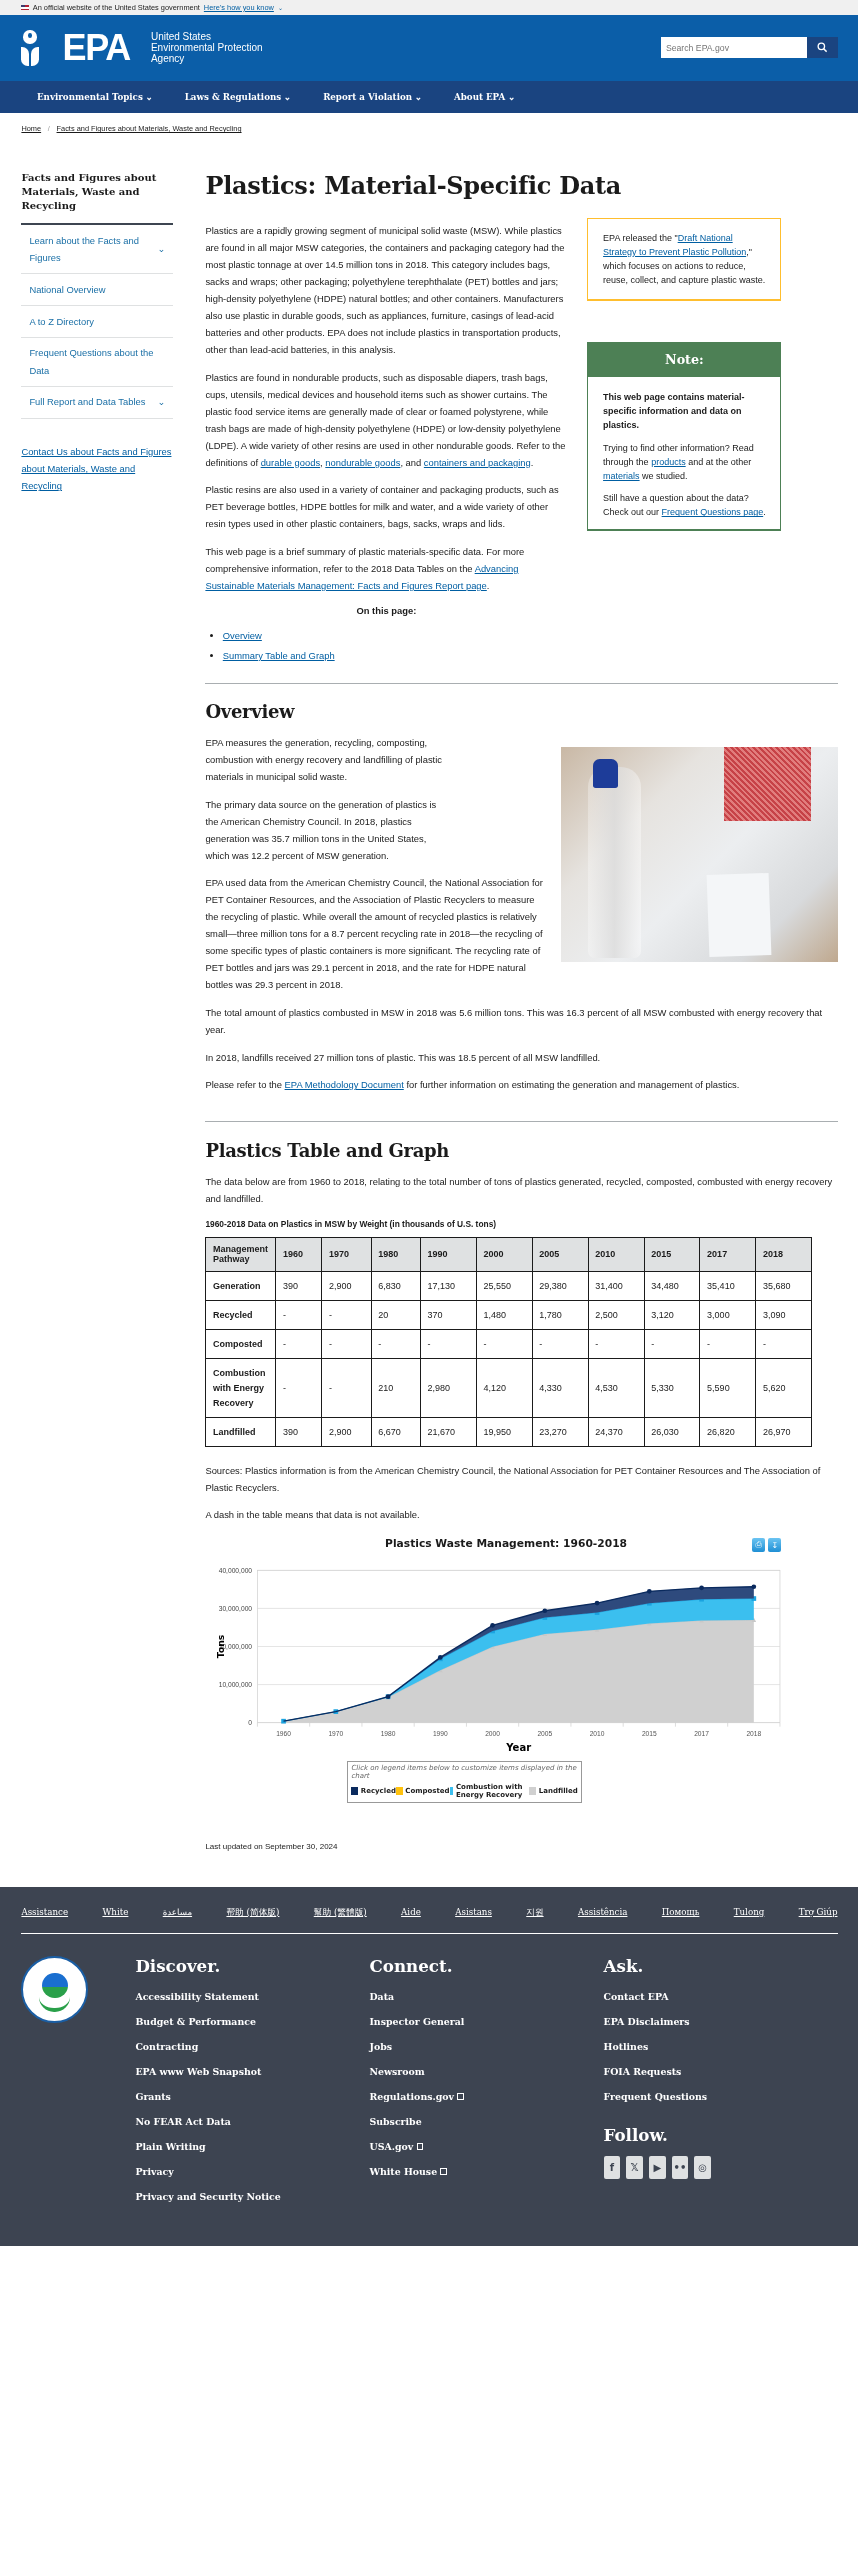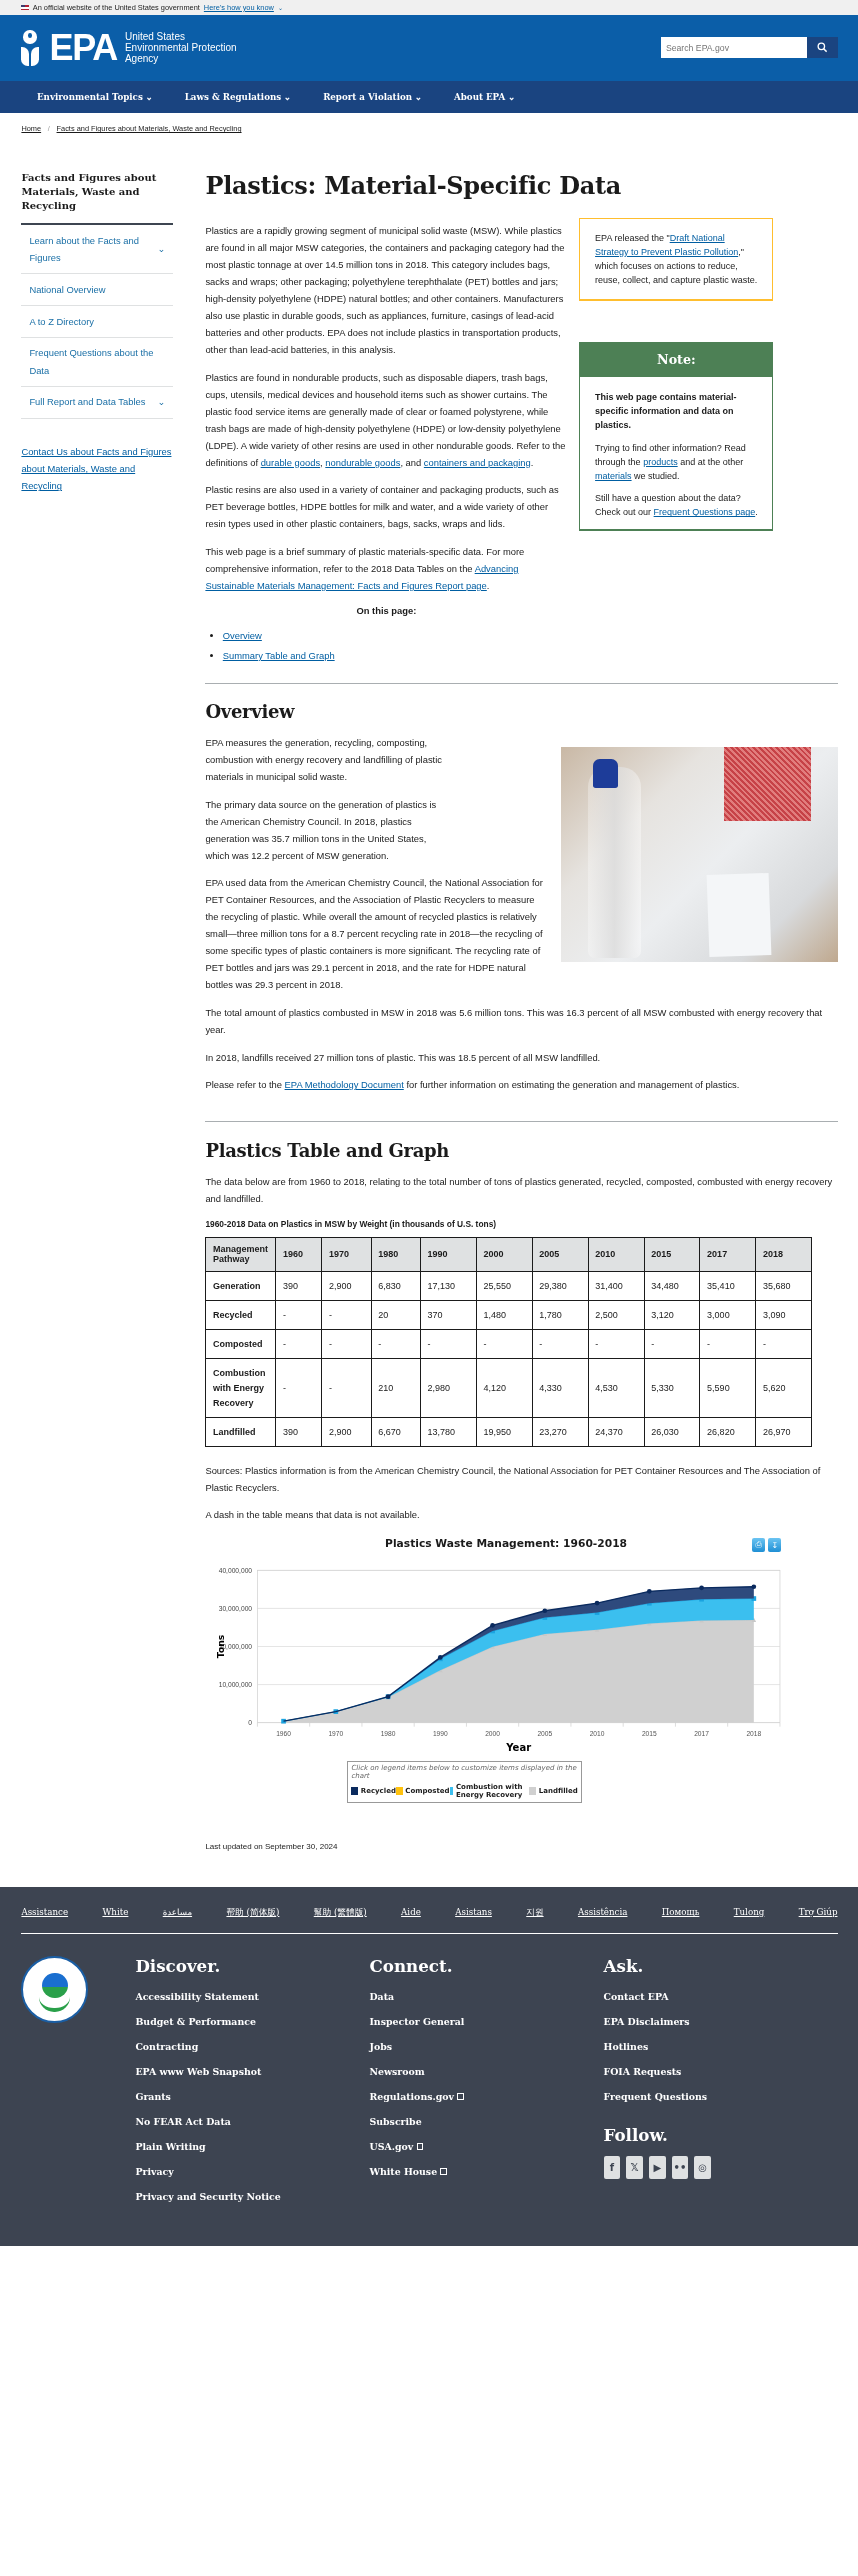--- a/index.html
+++ b/index.html
@@ -7,21 +7,21 @@
   a { color: #005ea2; text-decoration: underline; }
 
   
   .gov-banner { height: 14.7px; background: #f0f0f0; display: flex; align-items: center; padding-left: 21.4px; font-size: 7.4px; color: #1b1b1b; gap: 4px; }
   .flag { width: 7.4px; height: 5.3px; background: repeating-linear-gradient(#b22234 0 0.7px, #fff 0.7px 1.3px); position: relative; }
   .flag::before { content: ""; position: absolute; left: 0; top: 0; width: 3.3px; height: 2.7px; background: #3c3b6e; }
   .gov-banner a { color: #005ea2; font-size: 7.4px; }
 
   
   .header { height: 66px; background: #0b5ea8; display: flex; align-items: center; justify-content: space-between; padding: 0 21.4px; }
-  .logo { display: flex; align-items: center; gap: 8px; color: #fff; justify-content: flex-end; }
+  .logo { display: flex; align-items: center; gap: 21px; color: #fff; justify-content: flex-end; }
   .logo-mark { font-family: "Liberation Sans", sans-serif; font-weight: bold; font-size: 36px; letter-spacing: -1.3px; display: flex; align-items: center; }
   .logo-flower { width: 17.4px; height: 37px; position: relative; margin-right: 2.7px; }
   .logo-flower .c { position: absolute; left: 2px; top: 1.3px; width: 13.4px; height: 13.4px; border-radius: 50%; background: #fff; }
   .logo-flower .c::after { content: ""; position: absolute; left: 4.7px; top: 2.7px; width: 4px; height: 4.7px; border-radius: 50%; background: #0b5ea8; }
   .logo-flower .l1 { position: absolute; left: 0; top: 17.4px; width: 8px; height: 19px; background: #fff; border-radius: 0 6.7px 0 6.7px; }
   .logo-flower .l2 { position: absolute; left: 9.4px; top: 17.4px; width: 8px; height: 19px; background: #fff; border-radius: 6.7px 0 6.7px 0; }
   .logo-text { font-size: 10px; line-height: 11.4px; color: #fff; }
   .search { display: flex; }
   .search input { width: 146px; height: 21px; border: none; padding: 0 5.3px; font-size: 8.7px; font-family: "Liberation Sans", sans-serif; }
   .search button { width: 31px; height: 21px; background: #1a4480; border: none; color: #fff; display: flex; align-items: center; justify-content: center; }
@@ -37,21 +37,21 @@
 
   
   .layout { display: flex; padding: 27px 21.4px 0 21.4px; }
   .sidebar { width: 152px; flex-shrink: 0; }
   .sidebar h2 { font-family: "DejaVu Serif", serif; font-size: 10px; line-height: 14px; font-weight: bold; padding-bottom: 9.4px; border-bottom: 2px solid #3d4551; }
   .side-item { display: flex; justify-content: space-between; align-items: center; border-bottom: 0.7px solid #dfe1e2; padding: 6.7px 8px; color: #1a6fa6; font-size: 9.4px; line-height: 17.4px; }
   .side-item span.lbl { color: #1a6fa6; }
   .side-contact { margin-top: 24px; font-size: 9.4px; line-height: 17.4px; }
   .main { flex: 1; margin-left: 32px; }
   h1 { font-family: "DejaVu Serif", serif; font-size: 24px; font-weight: bold; margin-bottom: 21.4px; letter-spacing: -0.3px; }
-  .intro-row { display: flex; gap: 12px; }
+  .intro-row { display: flex; gap: 20px; }
   .intro-text { width: 362px; }
   p { font-size: 9.4px; line-height: 17px; color: #1b1b1b; margin-bottom: 10.7px; }
   .aside { width: 194px; margin-top: -4px; }
   .callout { border: 0.7px solid #ffbe2e; border-bottom: 2px solid #ffbe2e; padding: 12px 14.7px; font-size: 9px; line-height: 14px; }
   .note { margin-top: 41px; border: 0.7px solid #4d8055; border-bottom: 2px solid #4d8055; }
   .note-head { background: #4d8055; color: #fff; font-family: "DejaVu Serif", serif; font-weight: bold; font-size: 12.7px; text-align: center; padding: 9.4px 0; }
   .note-body { padding: 13.4px 14.7px 1.3px 14.7px; font-size: 9px; line-height: 14px; }
   .note-body p { font-size: 9px; line-height: 14px; margin-bottom: 8.7px; }
   .toc-title { font-weight: bold; font-size: 9.4px; margin: 4px 0 10.7px; text-align: center; }
   ul.toc { margin-left: 17.4px; font-size: 9.4px; line-height: 19.4px; }
@@ -305,21 +305,21 @@
               <td>4,530</td>
               <td>5,330</td>
               <td>5,590</td>
               <td>5,620</td>
             </tr>
             <tr>
               <td class="rowhead">Landfilled</td>
               <td>390</td>
               <td>2,900</td>
               <td>6,670</td>
-              <td>13,780</td>
+              <td>21,670</td>
               <td>19,950</td>
               <td>23,270</td>
               <td>24,370</td>
               <td>26,030</td>
               <td>26,820</td>
               <td>26,970</td>
             </tr>
           </tbody>
       </table>
       <p style="margin-top:14.7px">Sources: Plastics information is from the American Chemistry Council, the National Association for PET Container Resources and The Association of Plastic Recyclers.</p>

